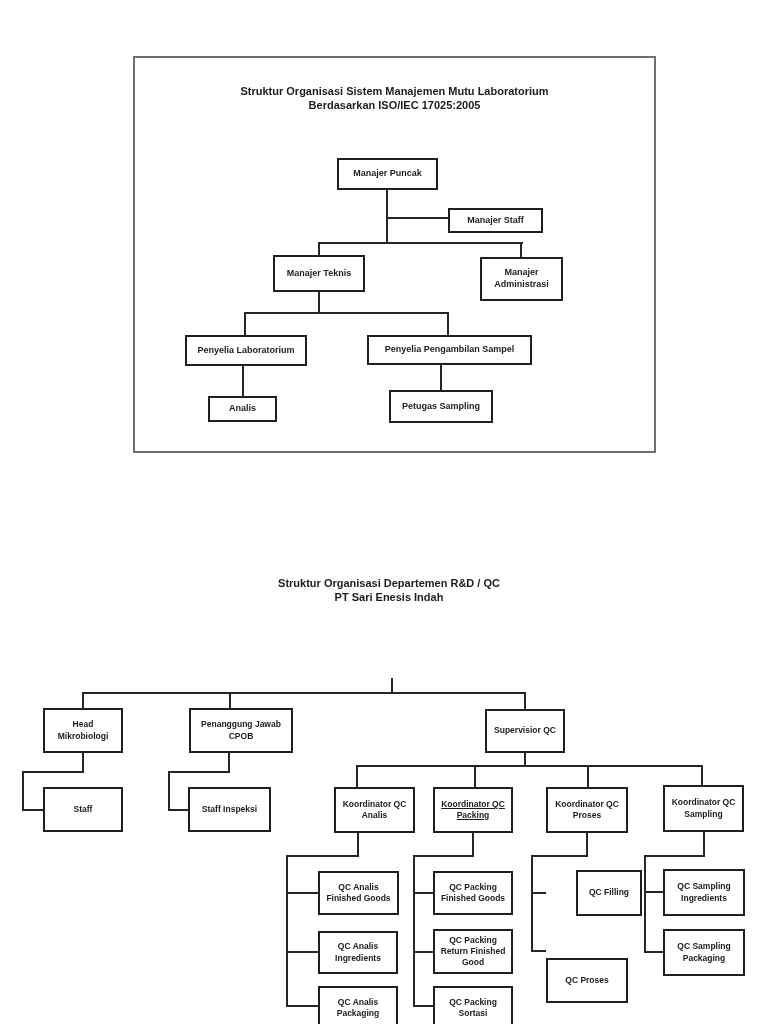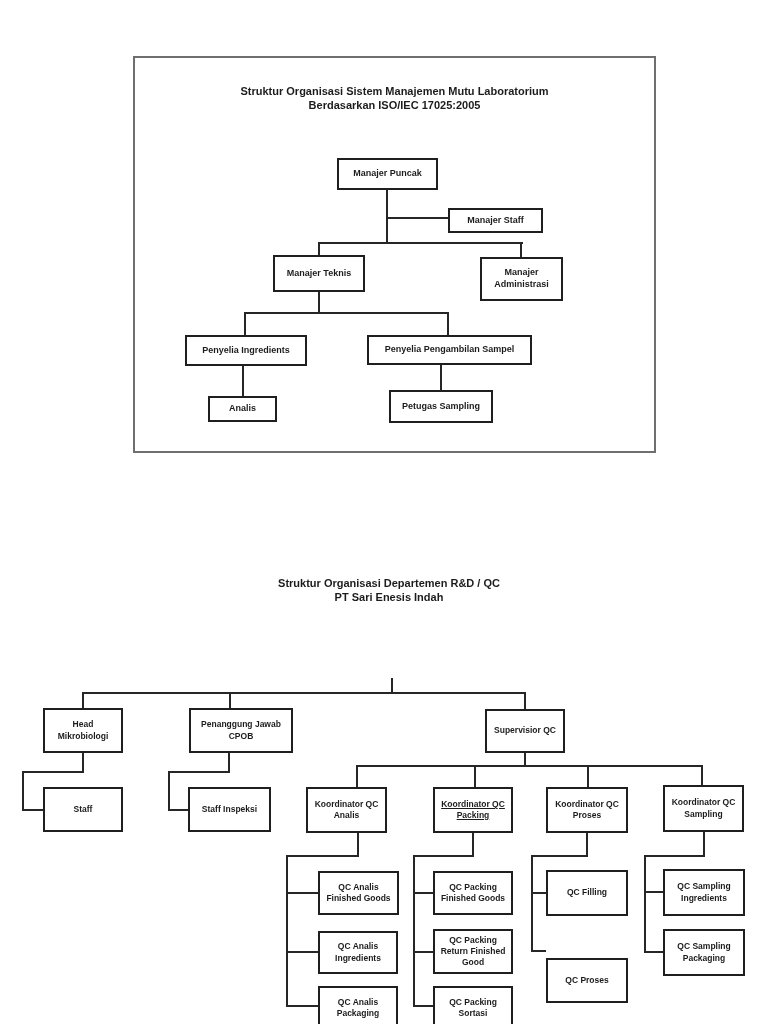--- a/index.html
+++ b/index.html
@@ -39,21 +39,21 @@
   <div class="ln" style="left:244px;top:312px;width:205px;height:2px;"></div>
   <div class="ln" style="left:244px;top:312px;width:2px;height:24px;"></div>
   <div class="ln" style="left:447px;top:312px;width:2px;height:24px;"></div>
   <div class="ln" style="left:242px;top:366px;width:2px;height:31px;"></div>
   <div class="ln" style="left:440px;top:365px;width:2px;height:26px;"></div>
 
   <div class="node n1" style="left:337px;top:158px;width:101px;height:32px;">Manajer Puncak</div>
   <div class="node n1" style="left:448px;top:208px;width:95px;height:25px;">Manajer Staff</div>
   <div class="node n1" style="left:273px;top:255px;width:92px;height:37px;">Manajer Teknis</div>
   <div class="node n1" style="left:480px;top:257px;width:83px;height:44px;">Manajer Administrasi</div>
-  <div class="node n1" style="left:185px;top:335px;width:122px;height:31px;">Penyelia Ingredients</div>
+  <div class="node n1" style="left:185px;top:335px;width:122px;height:31px;">Penyelia Laboratorium</div>
   <div class="node n1" style="left:367px;top:335px;width:165px;height:30px;">Penyelia Pengambilan Sampel</div>
   <div class="node n1" style="left:208px;top:396px;width:69px;height:26px;">Analis</div>
   <div class="node n1" style="left:389px;top:390px;width:104px;height:33px;">Petugas Sampling</div>
 
   <div class="title t2">
     <div>Struktur Organisasi Departemen R&amp;D / QC</div>
     <div>PT Sari Enesis Indah</div>
   </div>
 
   <div class="ln" style="left:391px;top:678px;width:2px;height:16px;"></div>
@@ -103,28 +103,28 @@
   <div class="ln" style="left:644px;top:855px;width:61px;height:2px;"></div>
   <div class="ln" style="left:644px;top:855px;width:2px;height:97px;"></div>
   <div class="ln" style="left:644px;top:891px;width:19px;height:2px;"></div>
   <div class="ln" style="left:644px;top:951px;width:19px;height:2px;"></div>
 
   <div class="node n2" style="left:43px;top:708px;width:80px;height:45px;">Head Mikrobiologi</div>
   <div class="node n2" style="left:189px;top:708px;width:104px;height:45px;">Penanggung Jawab CPOB</div>
   <div class="node n2" style="left:485px;top:709px;width:80px;height:44px;">Supervisior QC</div>
   <div class="node n2" style="left:43px;top:787px;width:80px;height:45px;">Staff</div>
   <div class="node n2" style="left:188px;top:787px;width:83px;height:45px;">Staff Inspeksi</div>
-  <div class="node n2" style="left:306px;top:787px;width:81px;height:46px;">Koordinator QC Analis</div>
+  <div class="node n2" style="left:334px;top:787px;width:81px;height:46px;">Koordinator QC Analis</div>
   <div class="node n2" style="left:433px;top:787px;width:80px;height:46px;text-decoration:underline;">Koordinator QC Packing</div>
   <div class="node n2" style="left:546px;top:787px;width:82px;height:46px;">Koordinator QC Proses</div>
   <div class="node n2" style="left:663px;top:785px;width:81px;height:47px;">Koordinator QC Sampling</div>
   <div class="node n2" style="left:318px;top:871px;width:81px;height:44px;">QC Analis Finished Goods</div>
   <div class="node n2" style="left:318px;top:931px;width:80px;height:43px;">QC Analis Ingredients</div>
   <div class="node n2" style="left:318px;top:986px;width:80px;height:44px;">QC Analis Packaging</div>
   <div class="node n2" style="left:433px;top:871px;width:80px;height:44px;">QC Packing Finished Goods</div>
   <div class="node n2" style="left:433px;top:929px;width:80px;height:45px;">QC Packing Return Finished Good</div>
   <div class="node n2" style="left:433px;top:986px;width:80px;height:44px;">QC Packing Sortasi</div>
-  <div class="node n2" style="left:546px;top:870px;width:82px;height:46px;">QC Filling</div>
+  <div class="node n2" style="left:576px;top:870px;width:66px;height:46px;">QC Filling</div>
   <div class="node n2" style="left:546px;top:930px;width:82px;height:45px;margin-top:28px;">QC Proses</div>
   <div class="node n2" style="left:663px;top:869px;width:82px;height:47px;">QC Sampling Ingredients</div>
   <div class="node n2" style="left:663px;top:929px;width:82px;height:47px;">QC Sampling Packaging</div>
 
 </div>
 
 </body></html>

